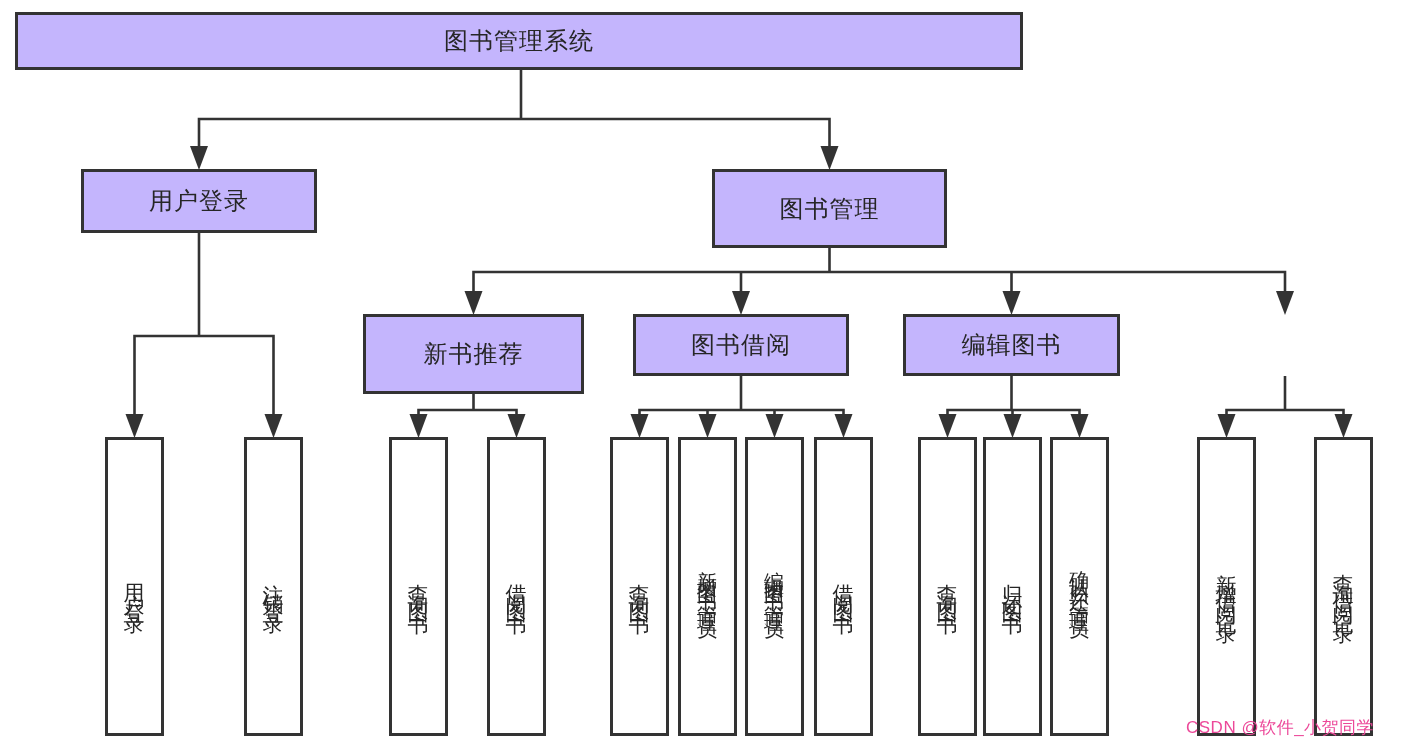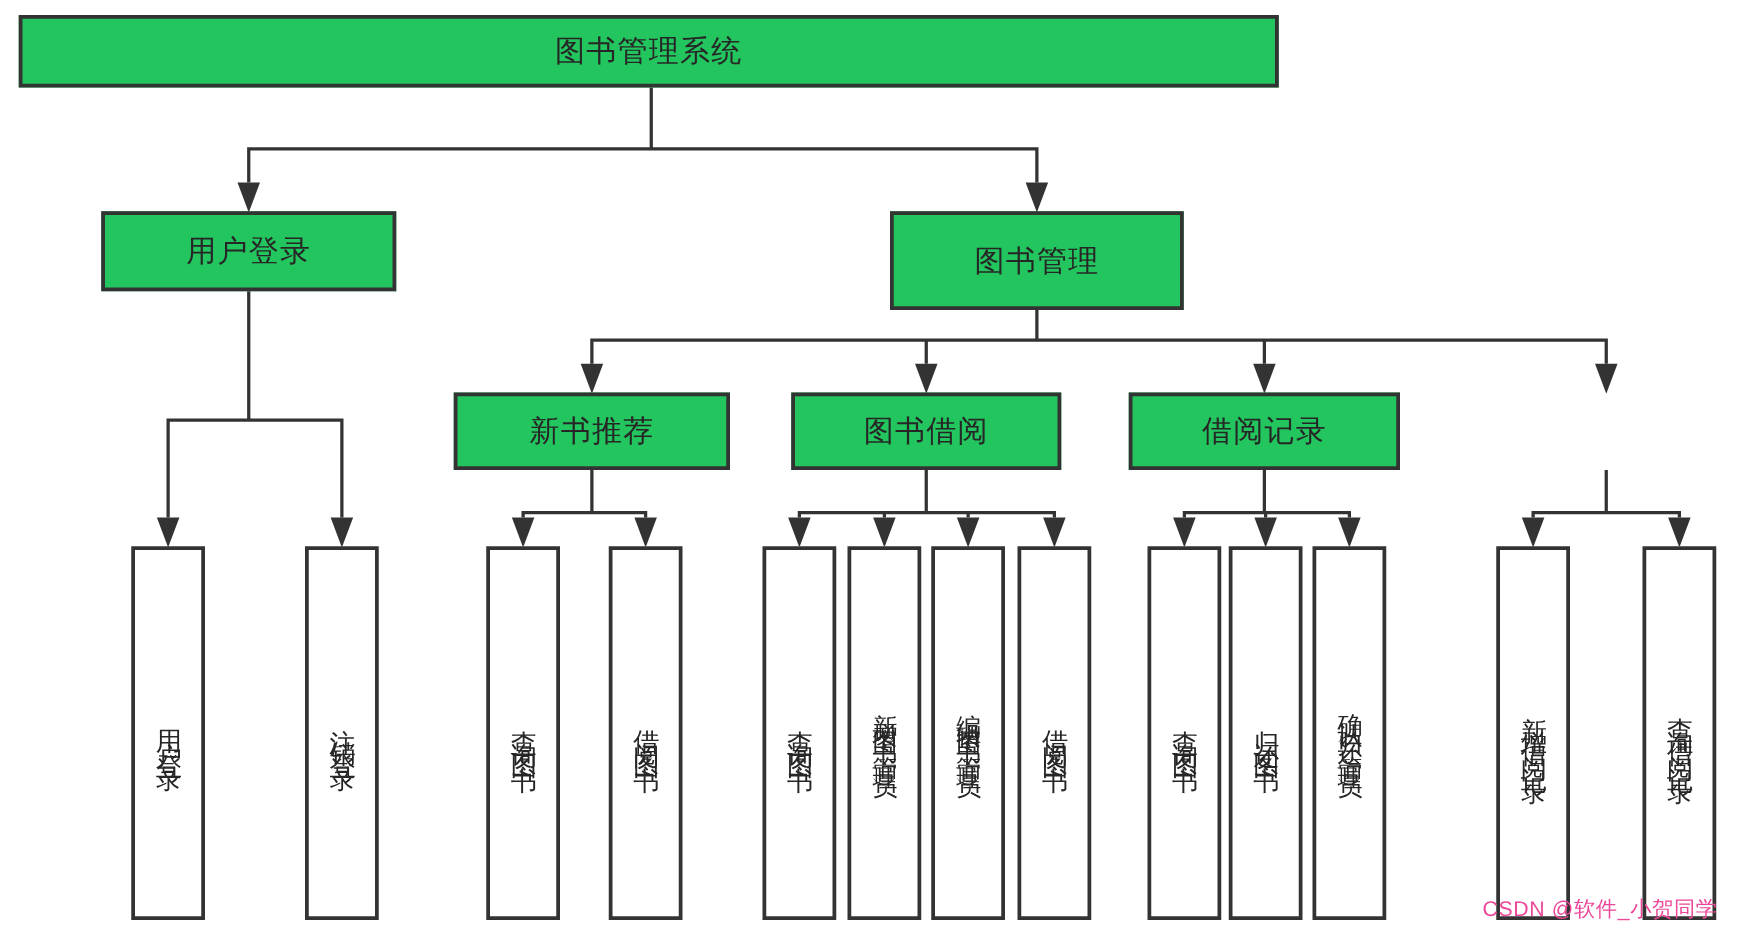--- a/index.html
+++ b/index.html
@@ -8,21 +8,21 @@
     width:1405px;height:747px;
     background:#ffffff;
     font-family:"Liberation Sans","DejaVu Sans",sans-serif;
     color:#262626;
     overflow:hidden;
   }
   .hbox{
     position:absolute;
     box-sizing:border-box;
     border:3px solid #333333;
-    background:#22c55e;
+    background:#c4b5fd;
     display:flex;align-items:center;justify-content:center;
     font-size:24px;
     letter-spacing:1px;
     white-space:nowrap;
   }
   .vbox{
     position:absolute;
     box-sizing:border-box;
     border:3px solid #333333;
     background:#ffffff;
@@ -93,23 +93,23 @@
       <polygon points="1217.5,414 1235.5,414 1226.5,438"></polygon>
       <polygon points="1334.5,414 1352.5,414 1343.5,438"></polygon>
     </g>
   </svg>
 
   <div class="hbox" style="left:15px;top:12px;width:1008px;height:58px;">图书管理系统</div>
 
   <div class="hbox" style="left:81px;top:169px;width:236px;height:64px;">用户登录</div>
   <div class="hbox" style="left:712px;top:169px;width:235px;height:79px;">图书管理</div>
 
-  <div class="hbox" style="left:363px;top:314px;width:221px;height:62px;">新书推荐</div>
+  <div class="hbox" style="left:363px;top:314px;width:221px;height:80px;">新书推荐</div>
   <div class="hbox" style="left:633px;top:314px;width:216px;height:62px;">图书借阅</div>
-  <div class="hbox" style="left:903px;top:314px;width:217px;height:62px;">借阅记录</div>
+  <div class="hbox" style="left:903px;top:314px;width:217px;height:62px;">编辑图书</div>
 
   <div class="vbox" style="left:105px;">用户登录</div>
   <div class="vbox" style="left:244px;">注销登录</div>
 
   <div class="vbox" style="left:389px;">查询图书</div>
   <div class="vbox" style="left:487px;">借阅图书</div>
 
   <div class="vbox" style="left:610px;">查询图书</div>
   <div class="vbox long" style="left:678px;">新增图书（管理员）</div>
   <div class="vbox long" style="left:745px;">编辑图书（管理员）</div>

